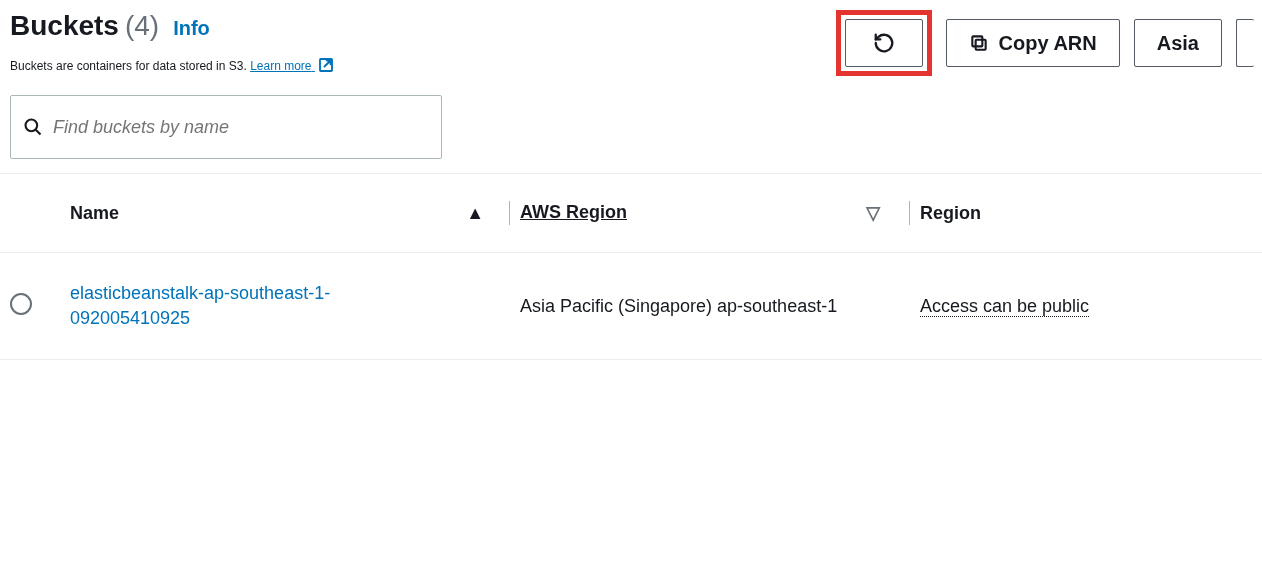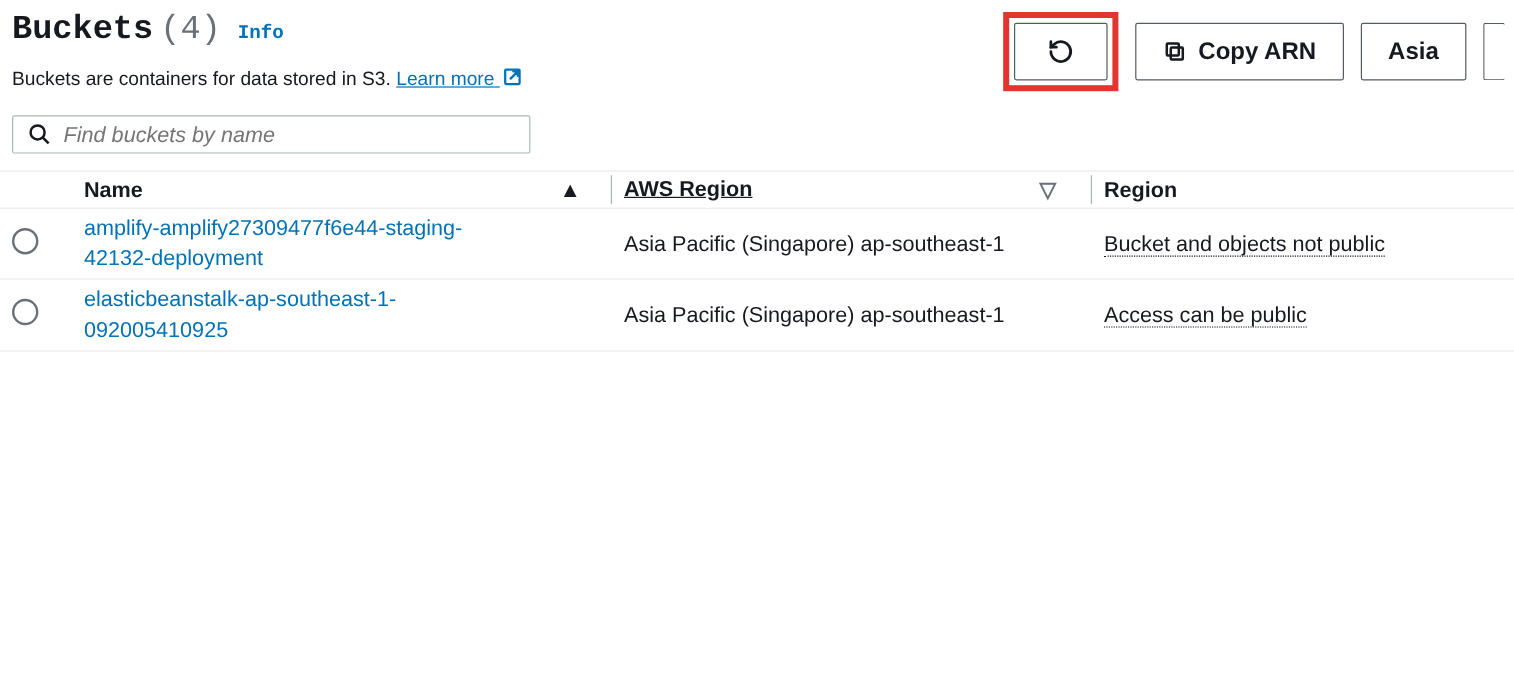--- a/index.html
+++ b/index.html
@@ -17,33 +17,32 @@
     justify-content: space-between;
     align-items: flex-start;
     padding: 10px 8px 0 10px;
   }
   .title-block h1 {
     font-size: 28px;
     font-weight: 700;
     display: inline-flex;
     align-items: baseline;
     gap: 6px;
-    font-family: Liberation Mono, monospace;
   }
   .title-count { color: #687078; font-weight: 400; }
   .info-link {
     color: #0073bb;
-    font-size: 16px;
+    font-size: 20px;
     font-weight: 700;
     margin-left: 8px;
     cursor: pointer;
   }
   .desc {
     margin-top: 14px;
-    font-size: 16px;
+    font-size: 12px;
     color: #16191f;
   }
   .desc a { color: #0073bb; text-decoration: underline; }
   .ext-icon { display:inline-block; vertical-align:middle; margin-left:2px;}
   .action-buttons { display: flex; gap: 14px; align-items: center; }
   .btn {
     height: 48px;
     border: 1px solid #545b64;
     background: #ffffff;
     color: #16191f;
@@ -61,41 +60,41 @@
   .highlight-red {
     padding: 4px;
     border: 5px solid #e3342f;
     display: inline-flex;
   }
   .search-wrap {
     margin: 18px 0 14px 10px;
   }
   .search-box {
     width: 432px;
-    height: 32px;
+    height: 64px;
     border: 1px solid #aab7b8;
     border-radius: 2px;
     display: flex;
     align-items: center;
     padding: 12px 12px;
     gap: 10px;
   }
   .search-box input {
     border: none;
     outline: none;
     font-size: 18px;
     font-style: italic;
     color: #687078;
     flex: 1;
     background: transparent;
   }
   .table { width: 100%; border-collapse: collapse; }
   .table th, .table td {
     text-align: left;
-    padding: 4px 10px;
+    padding: 28px 10px;
     font-size: 18px;
     vertical-align: middle;
   }
   .table thead th {
     border-top: 1px solid #eaeded;
     border-bottom: 1px solid #eaeded;
     font-weight: 700;
     color: #16191f;
     position: relative;
   }
@@ -186,24 +185,18 @@
         <span class="th-sep"></span>
       </th>
       <th class="col-access">
         <span>Region</span>
       </th>
     </tr>
   </thead>
   <tbody>
     <tr>
       <td class="col-radio"><span class="radio"></span></td>
-      <td><a class="bucket-link">amplify-amplify27309477f6e44-staging-42132-deployment</a></td>
-      <td class="region-cell">Asia Pacific (Singapore) ap-southeast-1</td>
-      <td><span class="access-text">Bucket and objects not public</span></td>
-    </tr>
-    <tr>
-      <td class="col-radio"><span class="radio"></span></td>
       <td><a class="bucket-link">elasticbeanstalk-ap-southeast-1-092005410925</a></td>
       <td class="region-cell">Asia Pacific (Singapore) ap-southeast-1</td>
       <td><span class="access-text">Access can be public</span></td>
     </tr>
   </tbody>
 </table>
 
 </body></html>

